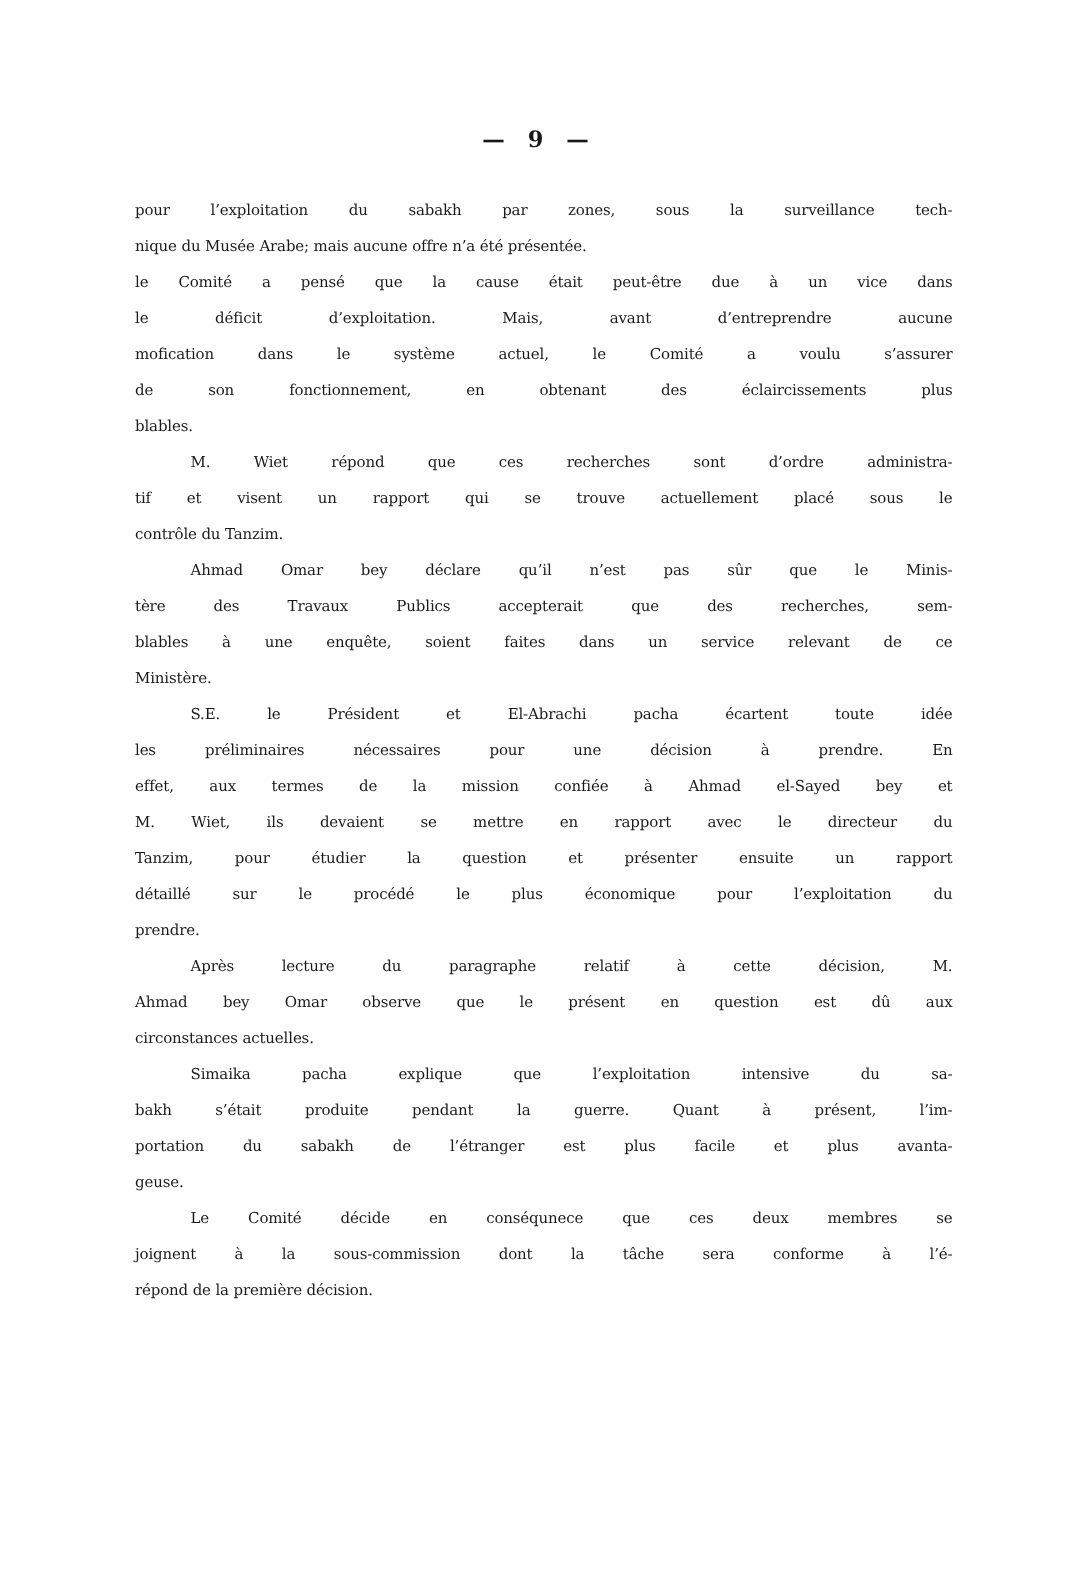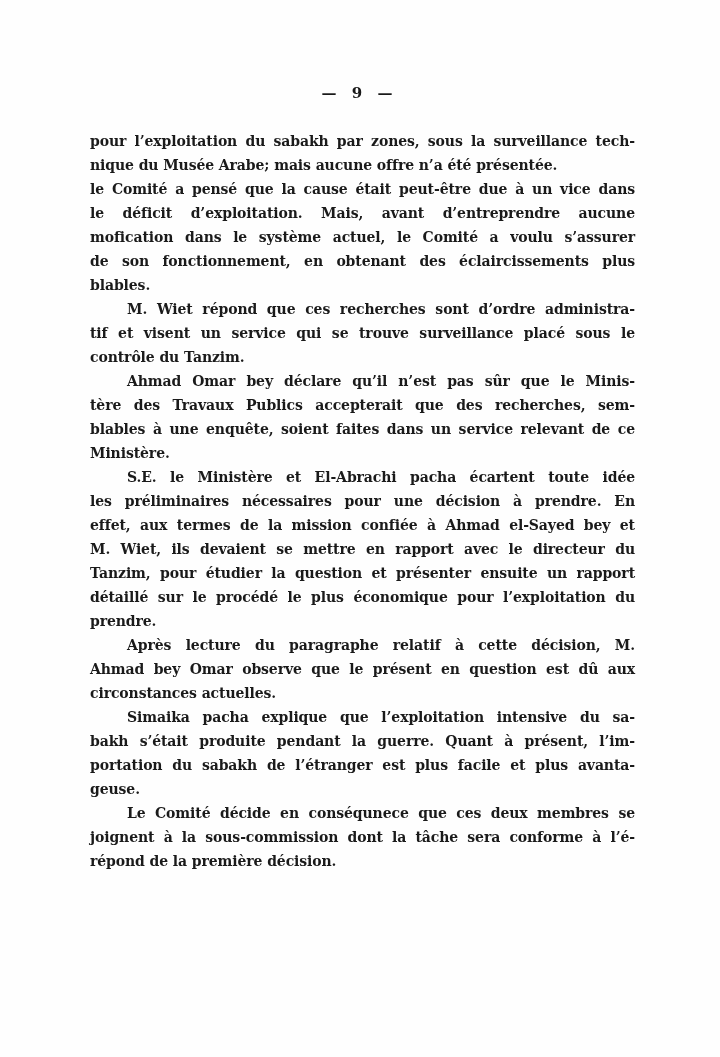--- a/index.html
+++ b/index.html
@@ -28,22 +28,22 @@
     color: #191919;
   }
   .text-block {
     position: absolute;
     left: 90px;
     top: 129px;
     width: 545px;
   }
   .para { margin: 0; padding: 0; }
   .line {
-    font-size: 14px;
-    font-weight: 700;
+    font-size: 10px;
+    font-weight: 400;
     line-height: 24px;
     height: 24px;
     letter-spacing: -0.1px;
     text-align: justify;
     text-align-last: justify;
     overflow: visible;
     white-space: normal;
   }
   .line.lastline {
     text-align-last: left;
@@ -64,31 +64,31 @@
       </div>
       <div class="para">
         <div class="line">le Comité a pensé que la cause était peut-être due à un vice dans</div>
         <div class="line">le déficit d’exploitation. Mais, avant d’entreprendre aucune</div>
         <div class="line">mofication dans le système actuel, le Comité a voulu s’assurer</div>
         <div class="line">de son fonctionnement, en obtenant des éclaircissements plus</div>
         <div class="line lastline">blables.</div>
       </div>
       <div class="para">
         <div class="line indent">M. Wiet répond que ces recherches sont d’ordre administra-</div>
-        <div class="line">tif et visent un service qui se trouve surveillance placé sous le</div>
+        <div class="line">tif et visent un rapport qui se trouve actuellement placé sous le</div>
         <div class="line lastline">contrôle du Tanzim.</div>
       </div>
       <div class="para">
         <div class="line indent">Ahmad Omar bey déclare qu’il n’est pas sûr que le Minis-</div>
         <div class="line">tère des Travaux Publics accepterait que des recherches, sem-</div>
         <div class="line">blables à une enquête, soient faites dans un service relevant de ce</div>
         <div class="line lastline">Ministère.</div>
       </div>
       <div class="para">
-        <div class="line indent">S.E. le Ministère et El-Abrachi pacha écartent toute idée</div>
+        <div class="line indent">S.E. le Président et El-Abrachi pacha écartent toute idée</div>
         <div class="line">les préliminaires nécessaires pour une décision à prendre. En</div>
         <div class="line">effet, aux termes de la mission confiée à Ahmad el-Sayed bey et</div>
         <div class="line">M. Wiet, ils devaient se mettre en rapport avec le directeur du</div>
         <div class="line">Tanzim, pour étudier la question et présenter ensuite un rapport</div>
         <div class="line">détaillé sur le procédé le plus économique pour l’exploitation du</div>
         <div class="line lastline">prendre.</div>
       </div>
       <div class="para">
         <div class="line indent">Après lecture du paragraphe relatif à cette décision, M.</div>
         <div class="line">Ahmad bey Omar observe que le présent en question est dû aux</div>

